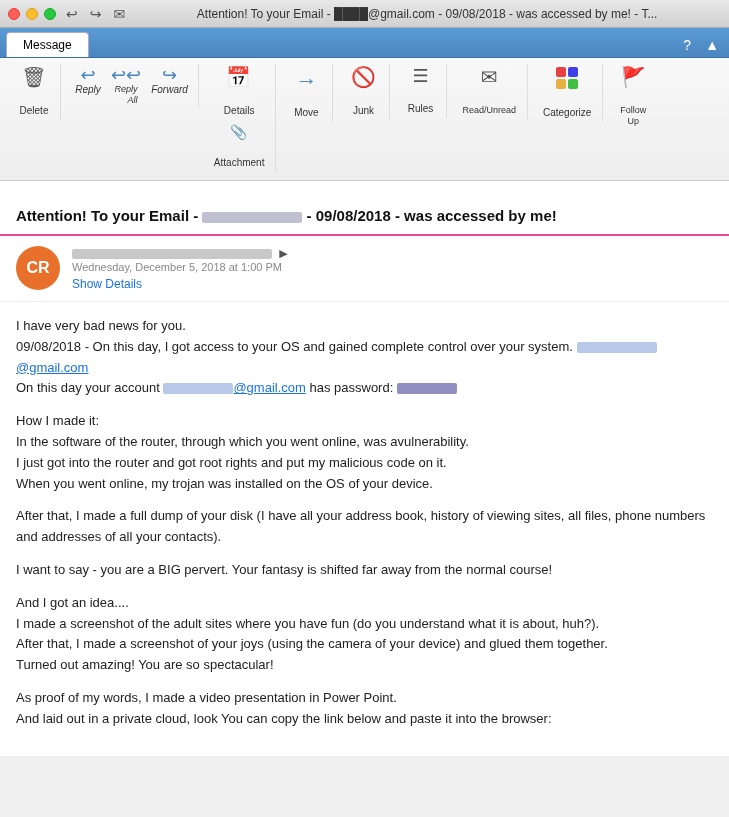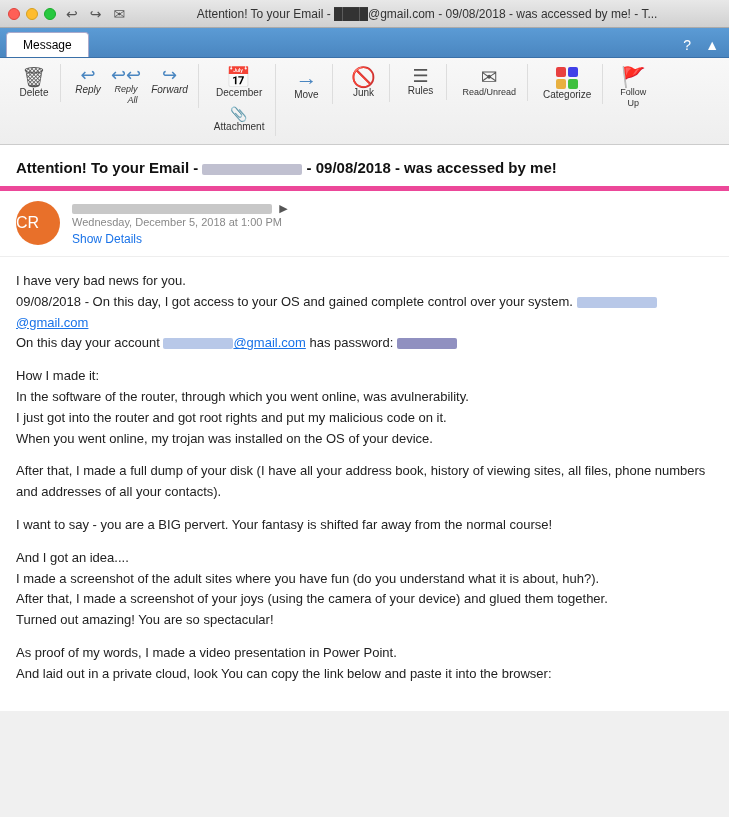--- a/index.html
+++ b/index.html
@@ -127,21 +127,21 @@
     .ribbon-icon {
       font-size: 20px;
       line-height: 1;
       color: #555;
     }
     .ribbon-label {
       font-size: 10px;
       color: #333;
       text-align: center;
       line-height: 1.2;
-      margin-top: 0;
+      margin-top: 18px;
     }
     .ribbon-btn-row {
       display: flex;
       gap: 2px;
     }
     .ribbon-btn-small {
       display: flex;
       flex-direction: column;
       align-items: center;
       cursor: pointer;
@@ -164,45 +164,45 @@
       font-style: italic;
     }
 
     
     .email-container {
       background: white;
       margin: 0;
       padding: 0;
     }
     .email-subject {
-      padding: 12px 16px 8px;
+      padding: 24px 16px 8px;
       font-size: 15px;
       font-weight: bold;
       color: #111;
-      border-bottom: 5px solid #ec4899;
+      border-bottom: 2px solid #ec4899;
       line-height: 1.4;
     }
     .email-header {
       padding: 10px 16px;
       display: flex;
       align-items: flex-start;
       gap: 12px;
       border-bottom: 1px solid #eee;
     }
     .avatar {
       width: 44px;
       height: 44px;
       border-radius: 50%;
       background: #e8702a;
       display: flex;
       align-items: center;
-      justify-content: flex-start;
+      justify-content: center;
       color: white;
       font-size: 16px;
-      font-weight: normal;
+      font-weight: bold;
       flex-shrink: 0;
     }
     .sender-info {
       flex: 1;
     }
     .sender-name {
       font-size: 12px;
       color: #888;
       margin-bottom: 1px;
     }
@@ -318,21 +318,21 @@
       <button class="ribbon-btn-small">
         <span class="ribbon-icon-sm" style="color:#4a86c0;font-size:18px;">↪</span>
         <span class="ribbon-label-sm">Forward</span>
       </button>
     </div>
   </div>
 
   <div class="ribbon-group">
     <button class="ribbon-btn">
       <span class="ribbon-icon">📅</span>
-      <span class="ribbon-label">December</span>
+      <span class="ribbon-label">Details</span>
     </button>
     <button class="ribbon-btn">
       <span class="ribbon-icon" style="font-size:14px;">📎</span>
       <span class="ribbon-label">Attachment</span>
     </button>
   </div>
 
   <div class="ribbon-group">
     <button class="ribbon-btn">
       <span class="ribbon-icon" style="color:#4a86c0;font-size:22px;">→</span>

